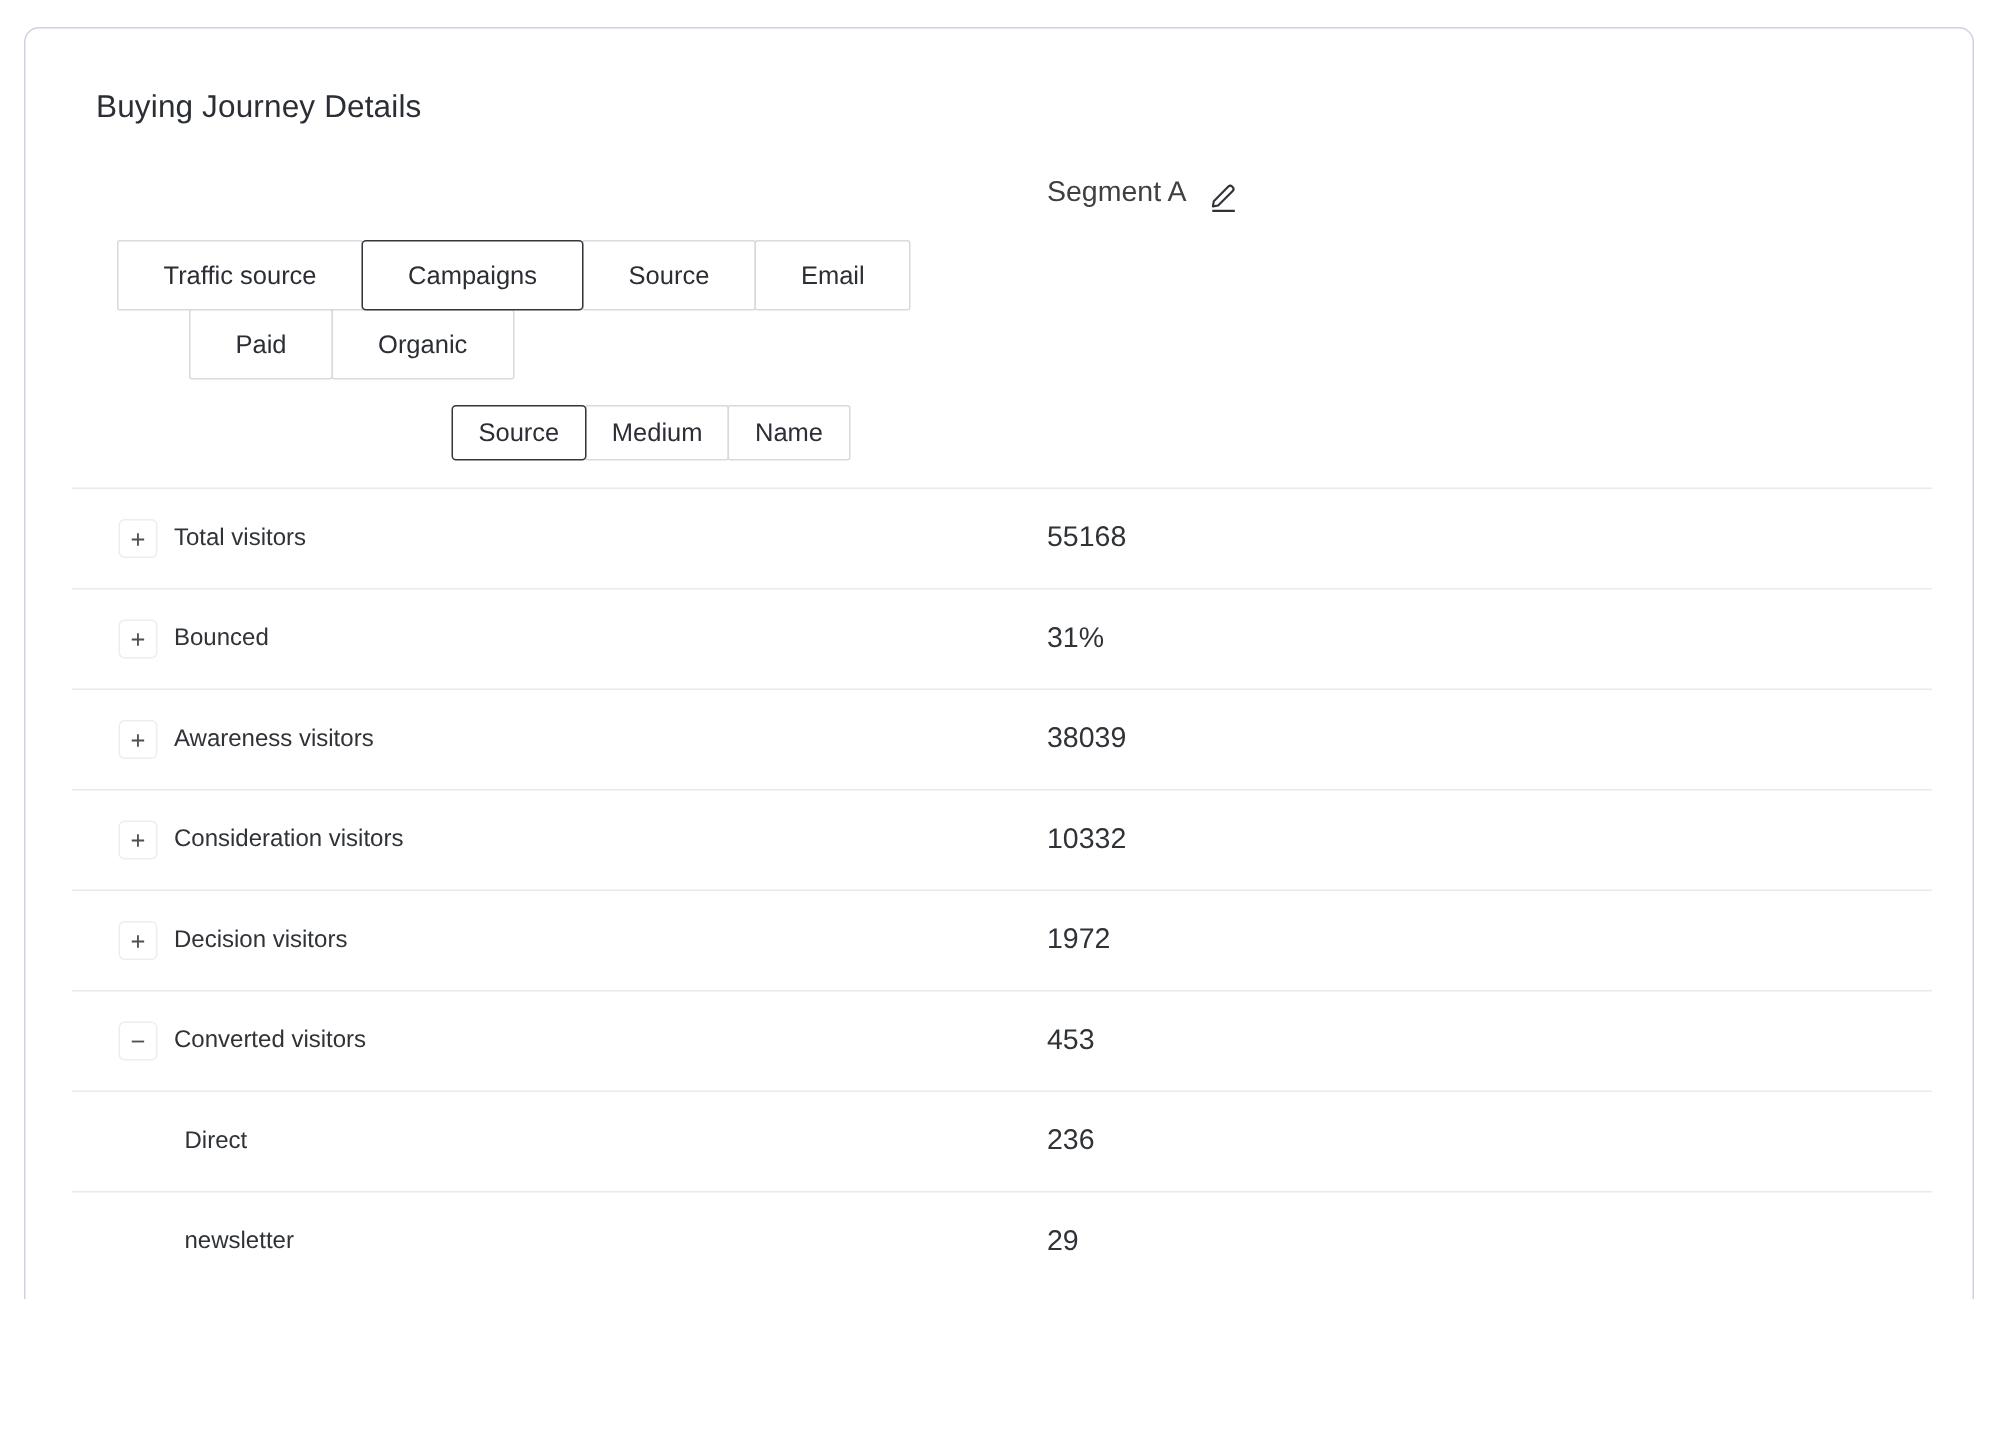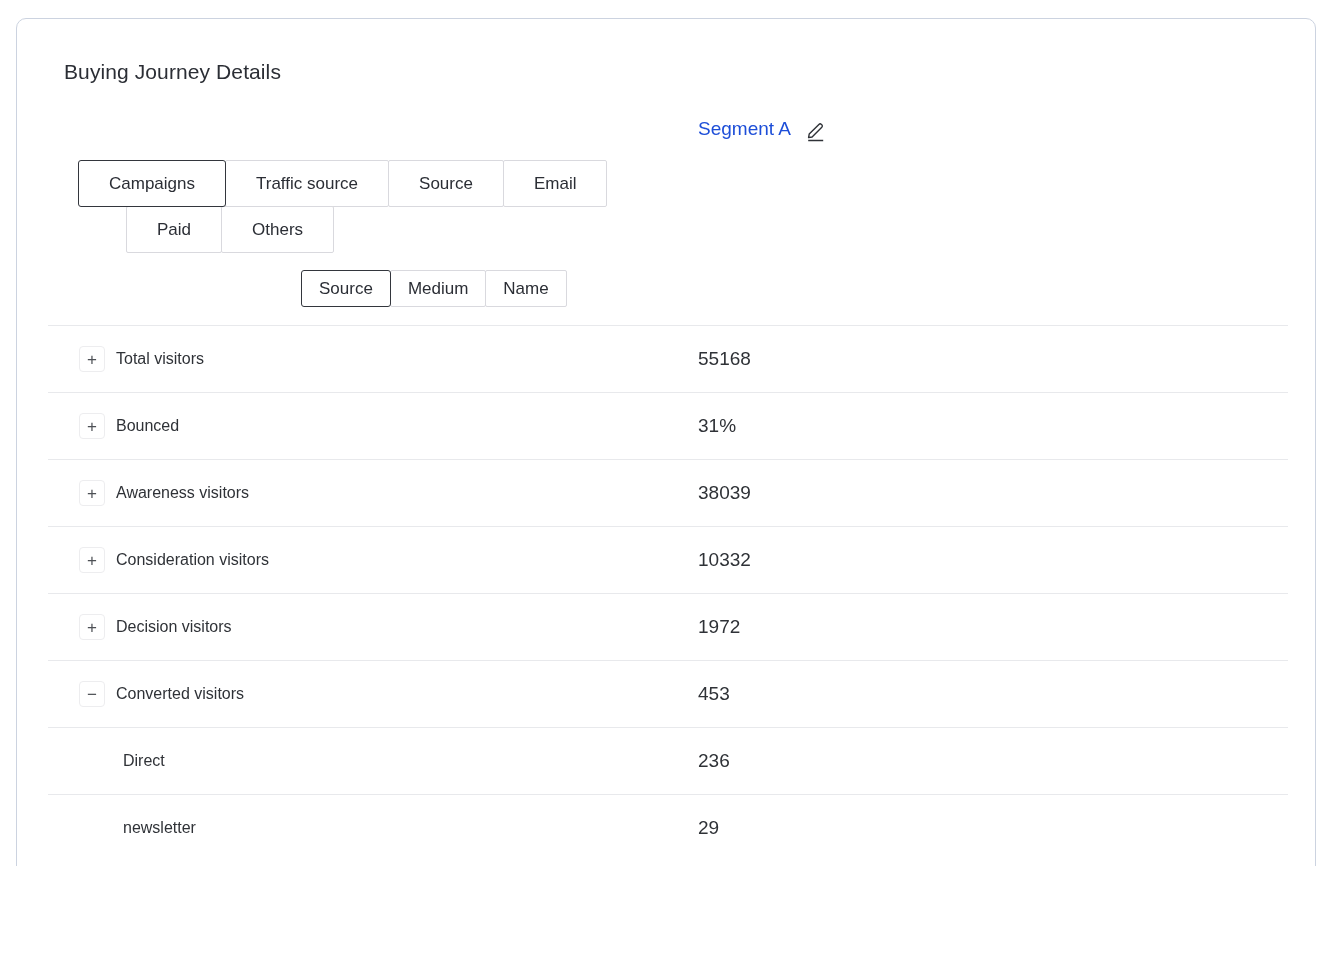--- a/index.html
+++ b/index.html
@@ -47,21 +47,21 @@
   }
   .segment {
     position: absolute;
     left: 650px;
     top: 0;
     display: flex;
     align-items: center;
     gap: 15px;
     font-size: 19px;
     line-height: 26px;
-    color: #1d4ed8;
+    color: #404040;
   }
   .edit-btn {
     display: inline-flex;
     align-items: center;
     justify-content: center;
     cursor: pointer;
     padding-top: 3px;
   }
   .filters {
     margin-top: 18px;
@@ -165,28 +165,28 @@
             <svg width="20" height="22" viewBox="0 0 20 22" fill="none">
               <path d="M3.2 14.1 L12.9 4.4 C13.6 3.7 14.7 3.7 15.4 4.4 L15.8 4.8 C16.5 5.5 16.5 6.6 15.8 7.3 L6.1 17 L2.6 17.6 L3.2 14.1 Z" stroke="#2f3237" stroke-width="1.4" stroke-linejoin="round"></path>
               <line x1="2.2" y1="20.6" x2="17.2" y2="20.6" stroke="#2f3237" stroke-width="1.5"></line>
             </svg>
           </span>
         </div>
       </div>
 
       <div class="filters">
         <div class="btn-row">
+            <button class="tab-btn">Traffic source</button>
             <button class="tab-btn selected">Campaigns</button>
-            <button class="tab-btn">Traffic source</button>
             <button class="tab-btn">Source</button>
             <button class="tab-btn">Email</button>
           </div>
         <div class="btn-row">
             <button class="tab-btn">Paid</button>
-            <button class="tab-btn">Others</button>
+            <button class="tab-btn">Organic</button>
           </div>
         <div class="btn-row small indented">
             <button class="tab-btn selected">Source</button>
             <button class="tab-btn">Medium</button>
             <button class="tab-btn">Name</button>
           </div>
       </div>
 
       <div class="journey-table">
           <div class="trow">

